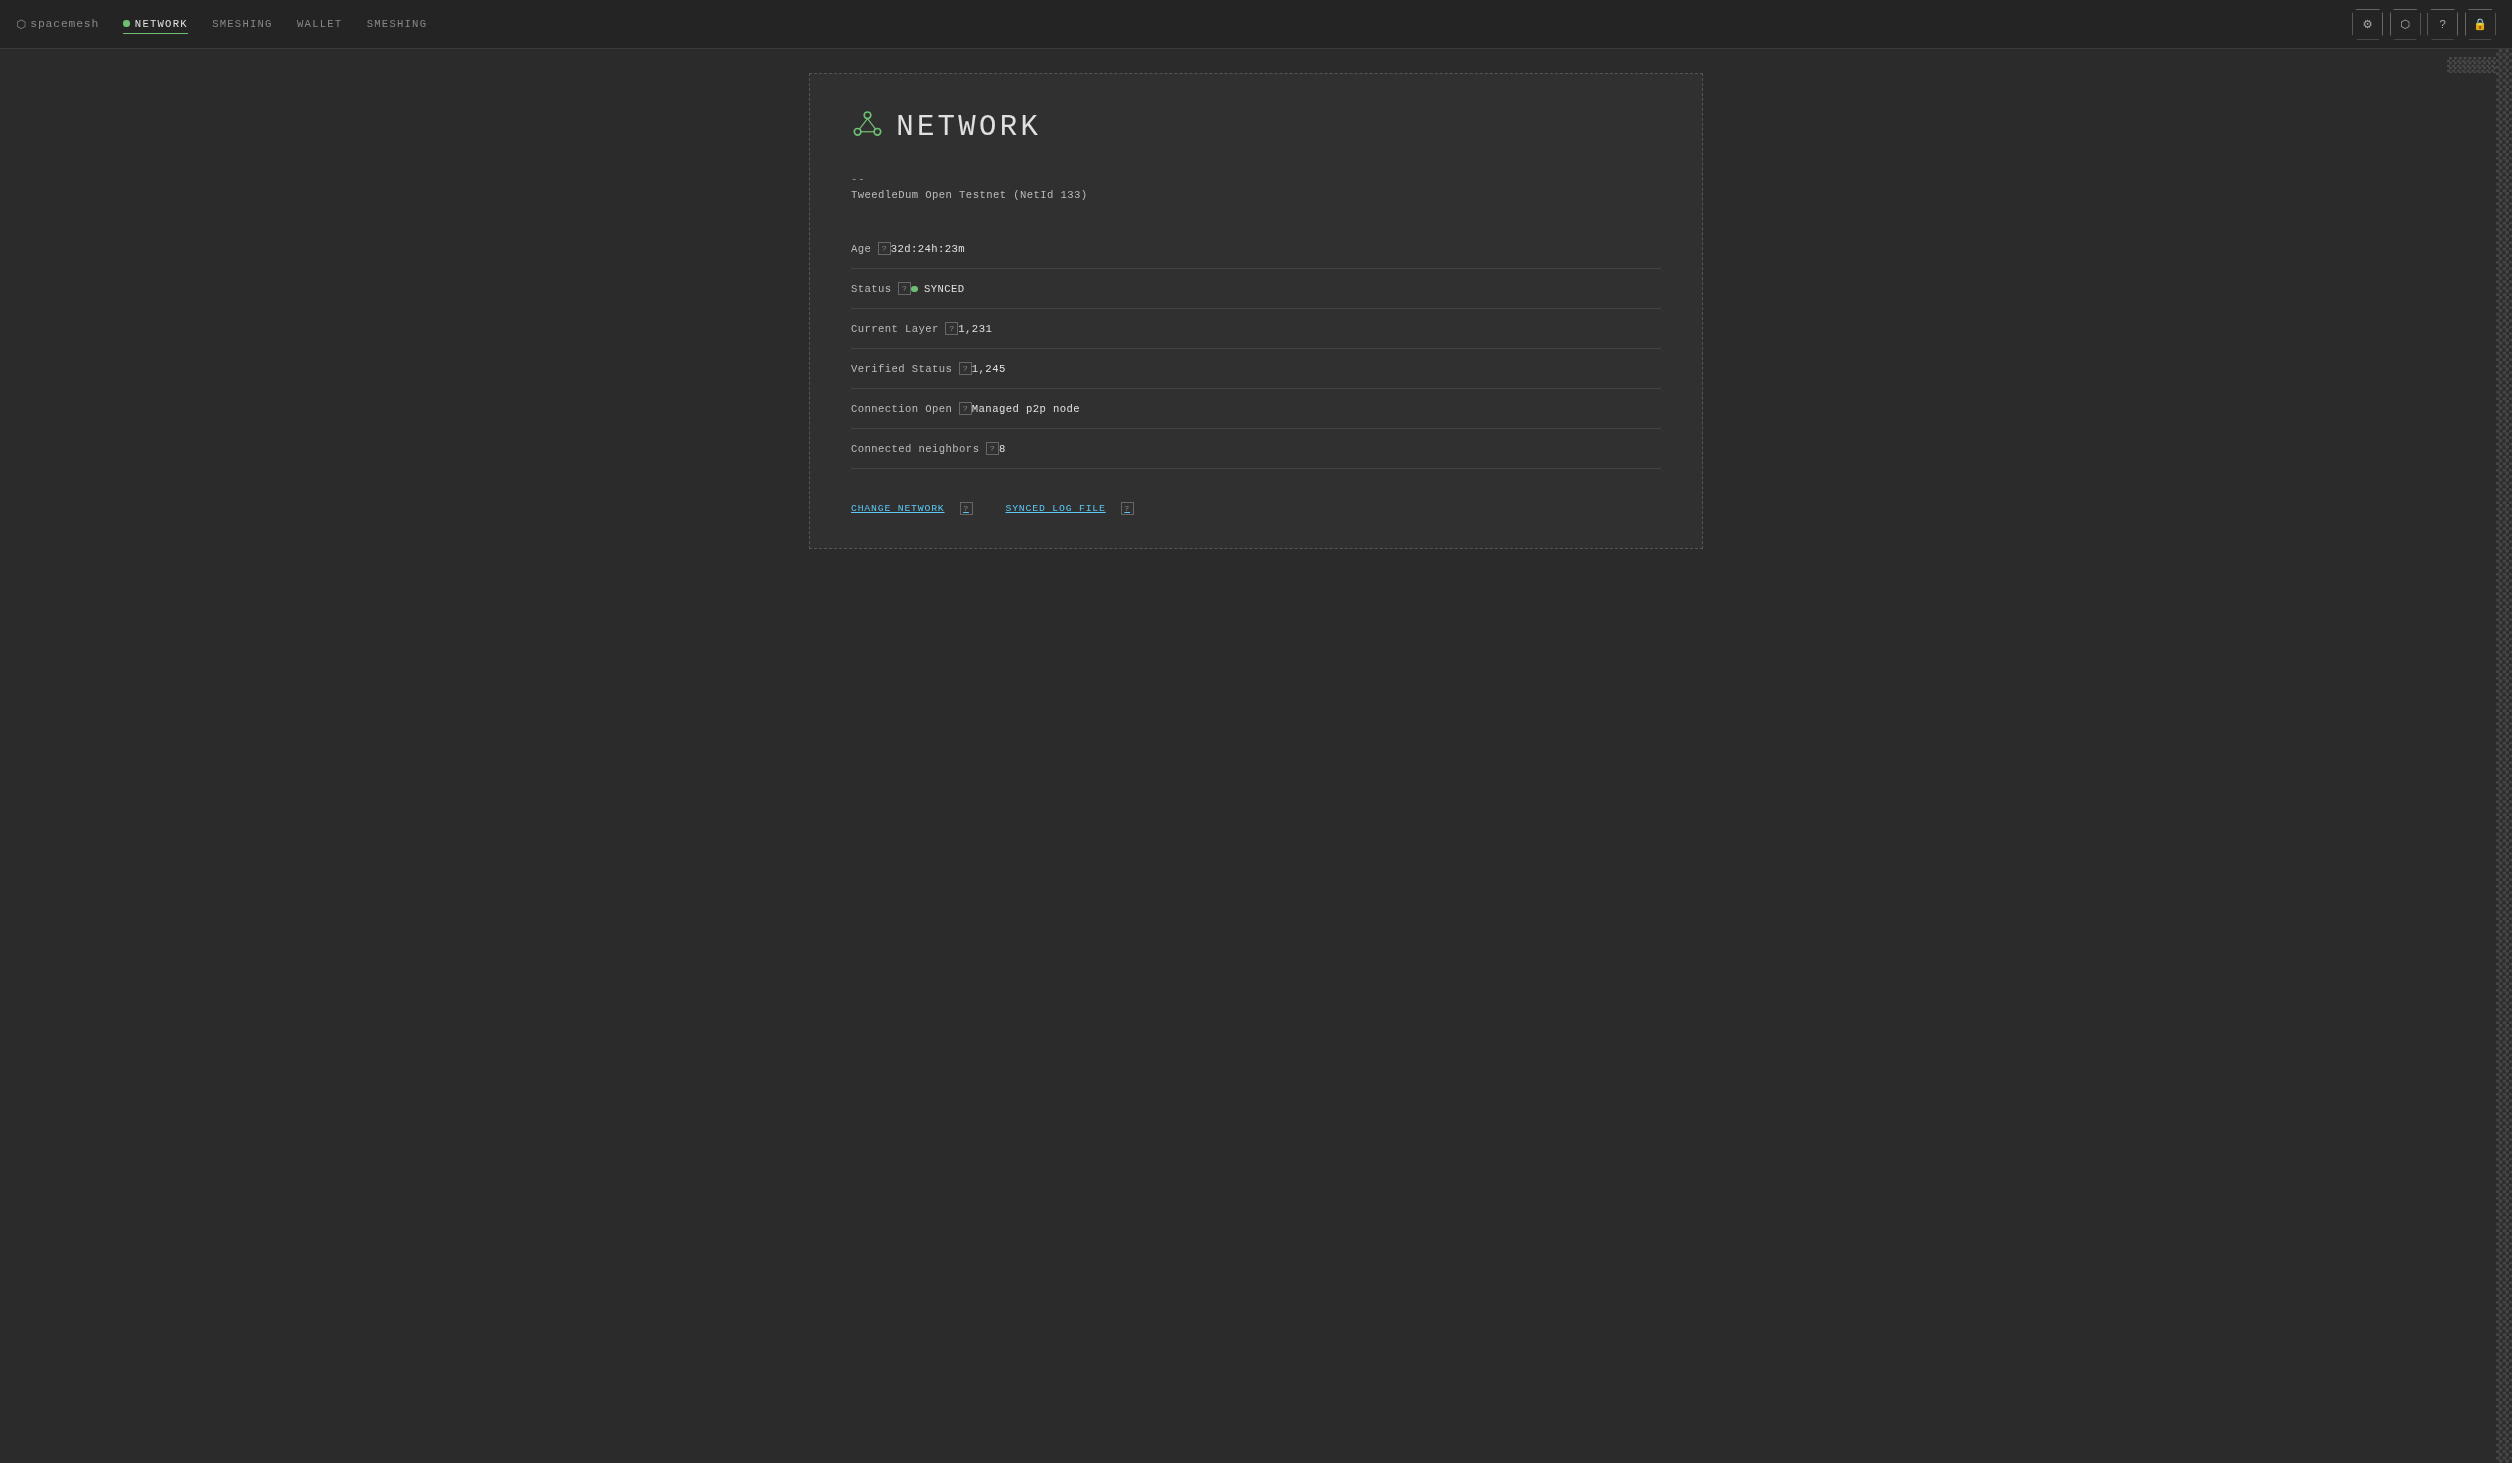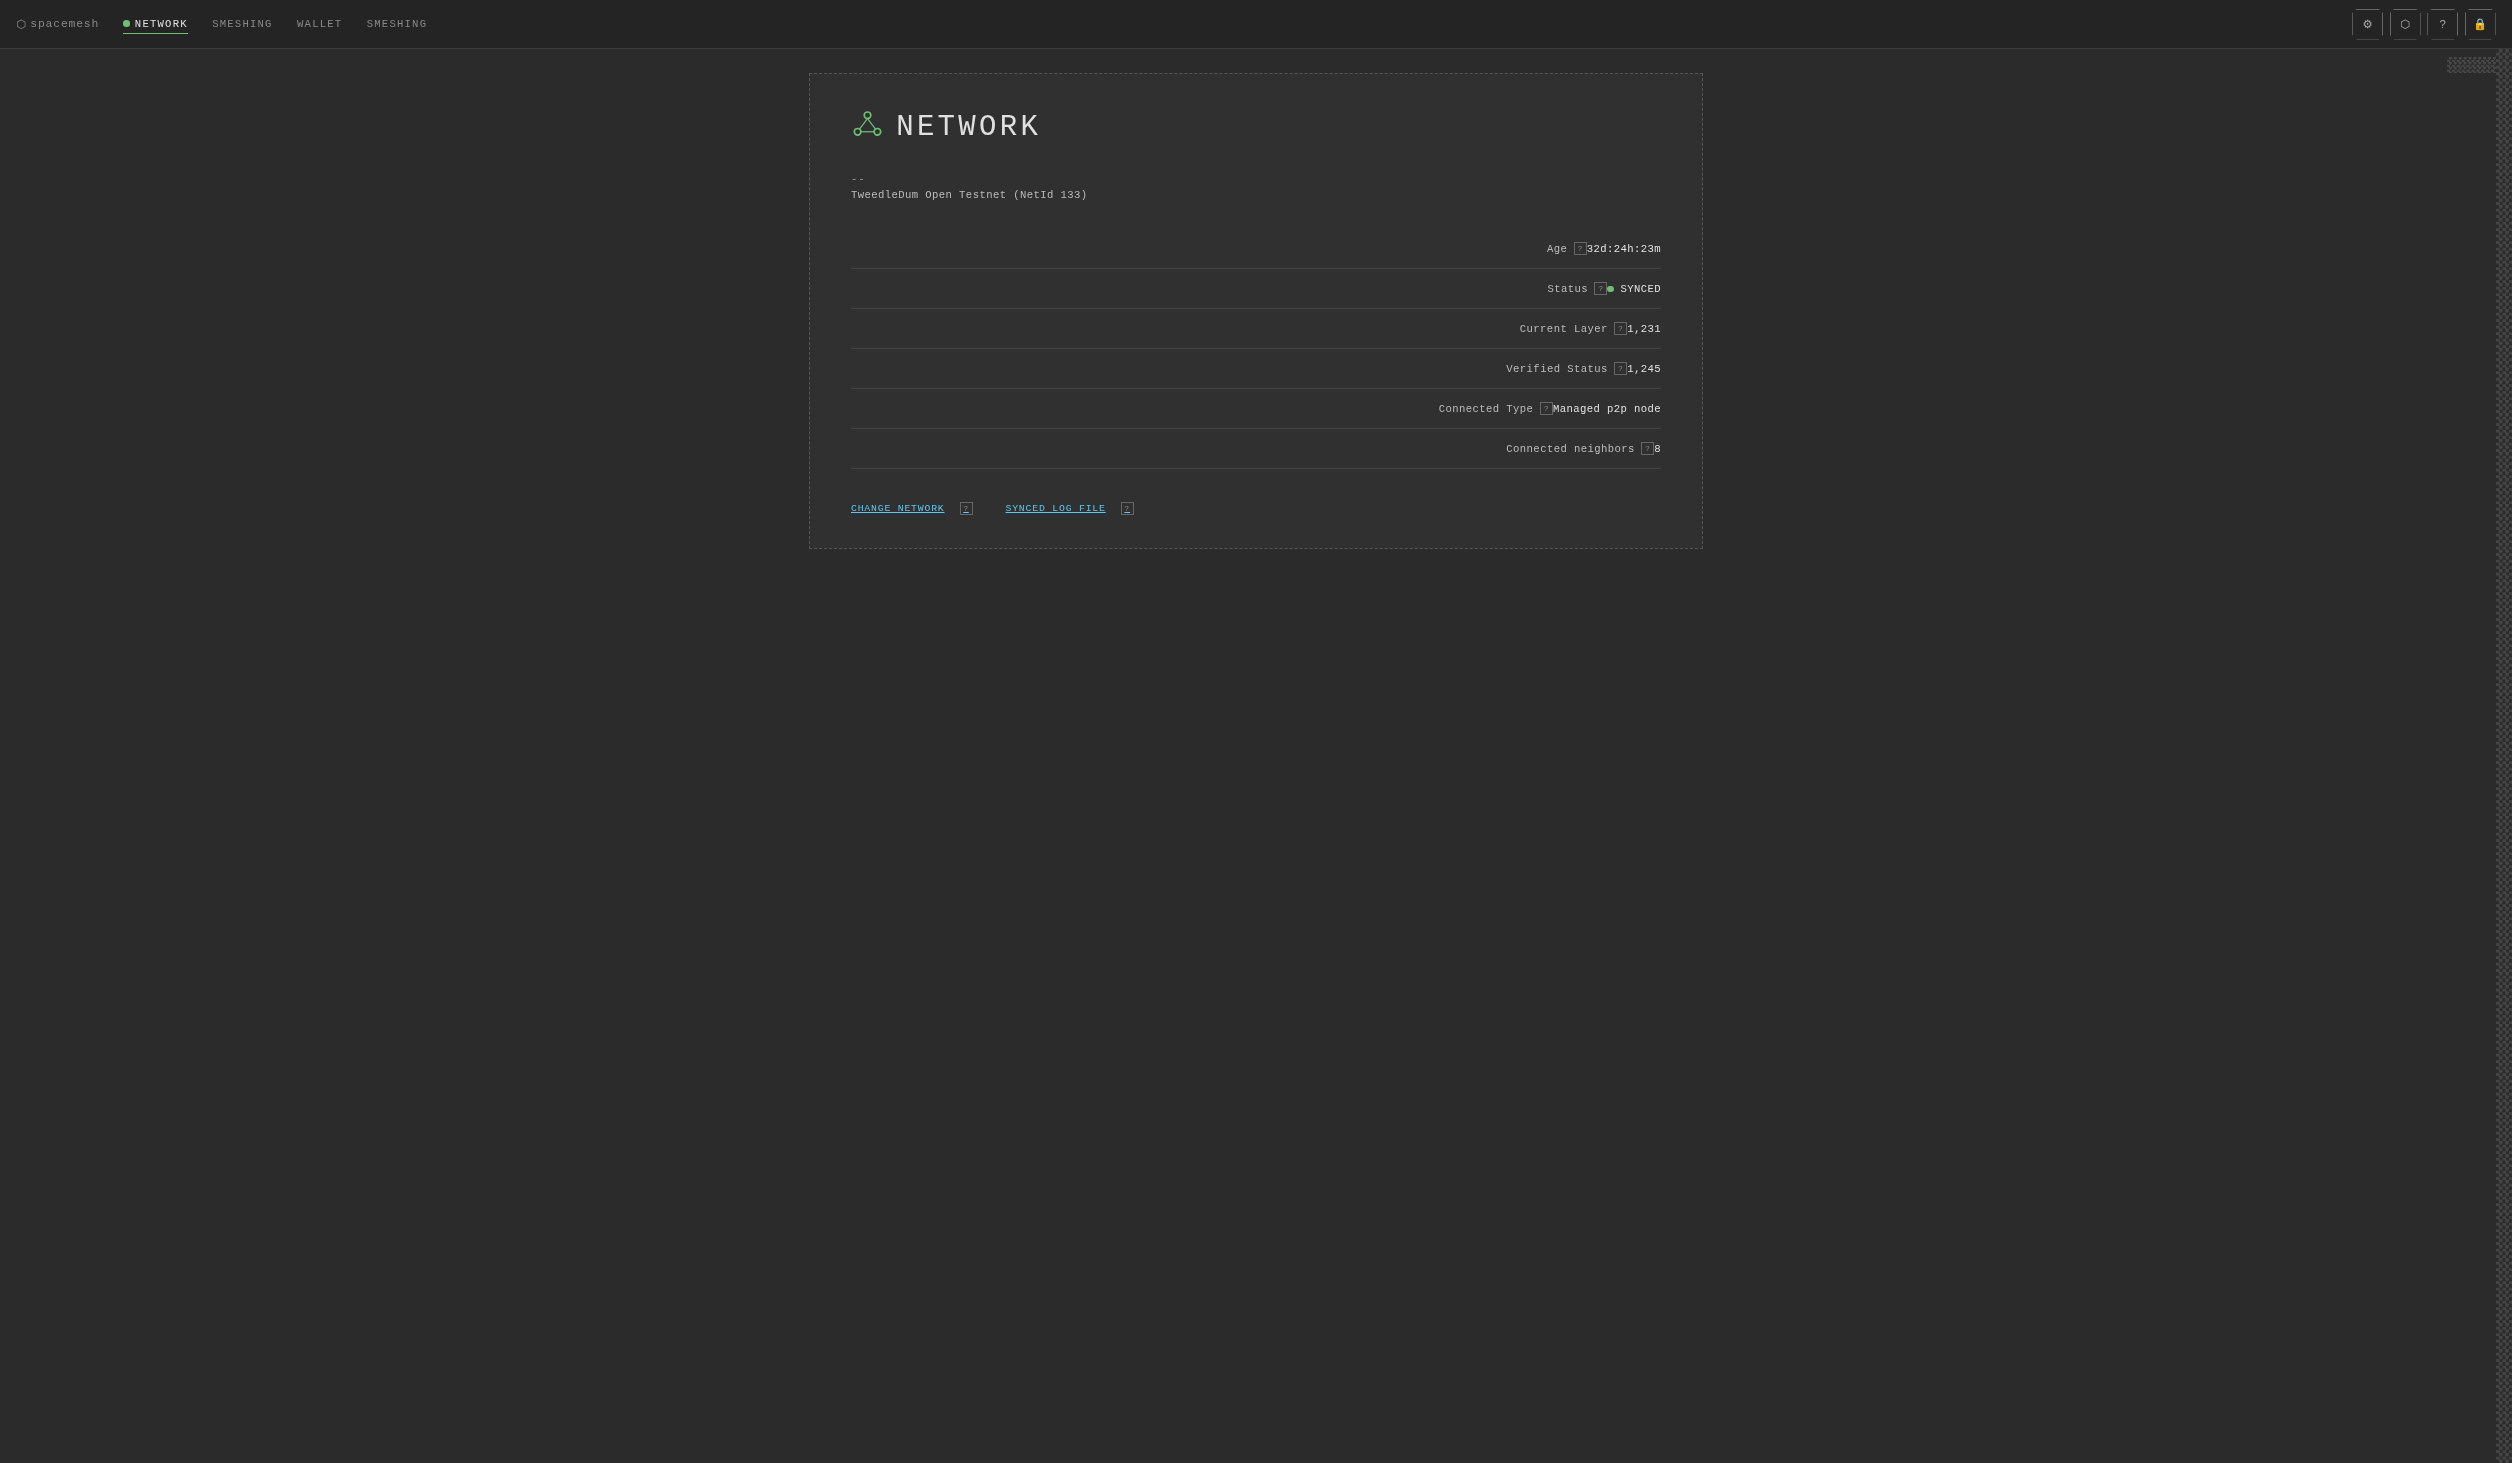--- a/index.html
+++ b/index.html
@@ -168,21 +168,21 @@
     .panel-network-name {
       font-size: 10.6px;
       color: #bbb;
       margin-bottom: 28.5px;
       letter-spacing: 0.4px;
     }
 
     
     .info-row {
       display: flex;
-      justify-content: flex-end;
+      justify-content: flex-start;
       align-items: center;
       padding: 13px 0;
       border-bottom: 0.8px solid #444;
     }
 
     .info-row:last-of-type {
       border-bottom: none;
     }
 
     .info-label {
@@ -337,21 +337,21 @@
     <div class="info-row">
       <div class="info-label">
         <span>Verified Status</span>
         <span class="help-icon">?</span>
       </div>
       <div class="info-value">1,245</div>
     </div>
 
     <div class="info-row">
       <div class="info-label">
-        <span>Connected Type</span>
+        <span>Connection Open</span>
         <span class="help-icon">?</span>
       </div>
       <div class="info-value">Managed p2p node</div>
     </div>
 
     <div class="info-row">
       <div class="info-label">
         <span>Connected neighbors</span>
         <span class="help-icon">?</span>
       </div>

